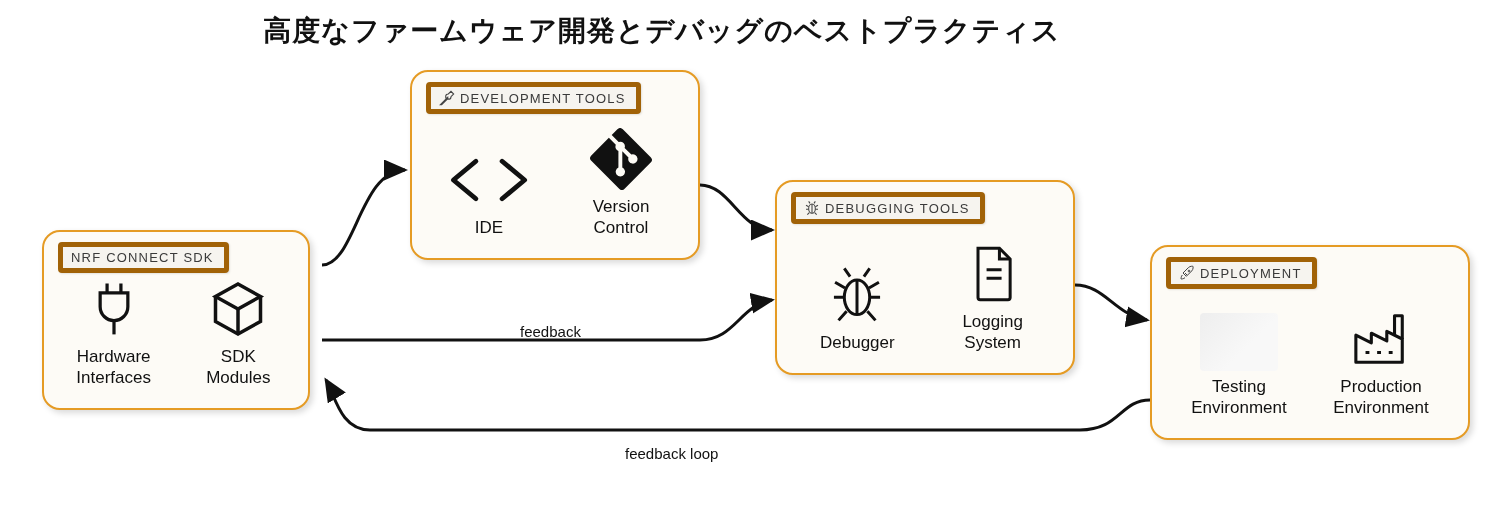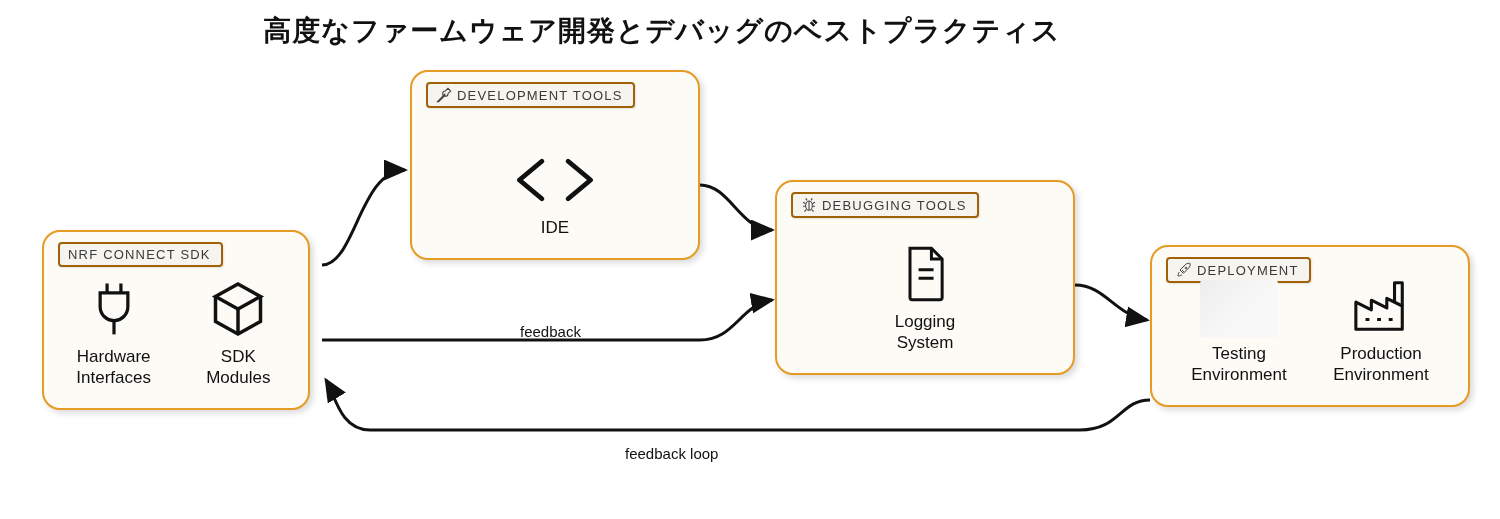--- a/index.html
+++ b/index.html
@@ -27,21 +27,21 @@
     background: #fdfbf6;
     border: 2px solid #e59b24;
     border-radius: 18px;
     box-shadow: 3px 3px 6px rgba(0,0,0,0.15);
   }
   .tag {
     position: absolute;
     top: 10px;
     left: 14px;
     background: #f6f4ef;
-    border: 2px solid #a16207;
+    border: 5px solid #a16207;
     border-radius: 4px;
     padding: 3px 10px 3px 8px;
     font-size: 13px;
     letter-spacing: 1.2px;
     color: #3a3a3a;
     display: flex;
     align-items: center;
     gap: 5px;
     box-shadow: 1px 1px 2px rgba(0,0,0,0.1);
   }
@@ -78,21 +78,21 @@
   .edge-label {
     position: absolute;
     font-size: 15px;
     color: #111;
   }
 
   
   #card-sdk    { left: 42px;  top: 230px; width: 268px; height: 180px; }
   #card-dev    { left: 410px; top: 70px;  width: 290px; height: 190px; }
   #card-debug  { left: 775px; top: 180px; width: 300px; height: 195px; padding-left: 11px; }
-  #card-deploy { left: 1150px;top: 245px; width: 320px; height: 162px; }
+  #card-deploy { left: 1150px;top: 245px; width: 320px; height: 195px; }
 </style>
 </head>
 <body>
 
 <div class="title">高度なファームウェア開発とデバッグのベストプラクティス</div>
 
 <div id="card-sdk" class="card">
   <div class="tag">
     <span>NRF CONNECT SDK</span>
   </div>
@@ -129,33 +129,54 @@
   </div>
   <div class="items">
     <div class="item">
       <div class="iconbox">
         <svg width="90" height="56" viewBox="0 0 48 28" fill="none" stroke="#111" stroke-width="2.6" stroke-linecap="round" stroke-linejoin="round">
           <path d="M17 4 L5 14 L17 24"></path>
           <path d="M31 4 L43 14 L31 24"></path>
         </svg>
       </div>
       <div class="label">IDE</div>
+    </div>
+    <div class="item">
+      <div class="iconbox">
+        <svg width="62" height="62" viewBox="0 0 24 24">
+          <path fill="#111" d="M23.5 11.3 12.7 0.5a1.5 1.5 0 0 0-2.1 0L8.4 2.7l2.7 2.7a1.8 1.8 0 0 1 2.3 2.3l2.6 2.6a1.8 1.8 0 1 1-1.1 1.1l-2.4-2.4v6.3a1.8 1.8 0 1 1-1.5 0V8.9a1.8 1.8 0 0 1-1-2.4L7.3 3.8 0.5 10.6a1.5 1.5 0 0 0 0 2.1l10.8 10.8a1.5 1.5 0 0 0 2.1 0l10.1-10.1a1.5 1.5 0 0 0 0-2.1z"></path>
+        </svg>
+      </div>
+      <div class="label">Version<br>Control</div>
     </div>
   </div>
 </div>
 
 <div id="card-debug" class="card">
   <div class="tag">
     <svg viewBox="0 0 24 24" fill="none" stroke="#444" stroke-width="1.6">
       <ellipse cx="12" cy="13" rx="5" ry="7"></ellipse>
       <path d="M12 6 V20 M7 10 L3 8 M17 10 L21 8 M7 14 H3 M17 14 H21 M8 19 L5 22 M16 19 L19 22 M9 5 L7 2 M15 5 L17 2"></path>
     </svg>
     <span>DEBUGGING TOOLS</span>
   </div>
   <div class="items">
+    <div class="item">
+      <div class="iconbox">
+        <svg width="56" height="60" viewBox="0 0 24 26" fill="none" stroke="#111" stroke-width="1.3">
+          <ellipse cx="12" cy="14" rx="5.5" ry="7.5"></ellipse>
+          <path d="M12 6.5 V21.5"></path>
+          <path d="M6.8 10 L2.5 7.5 M17.2 10 L21.5 7.5"></path>
+          <path d="M6.5 14 H2 M17.5 14 H22"></path>
+          <path d="M7.5 20 L4 24 M16.5 20 L20 24"></path>
+          <path d="M9 5 L6.5 1.5 M15 5 L17.5 1.5"></path>
+        </svg>
+      </div>
+      <div class="label">Debugger</div>
+    </div>
     <div class="item">
       <div class="iconbox">
         <svg width="52" height="60" viewBox="0 0 24 28" fill="none" stroke="#111" stroke-width="1.4">
           <path d="M5 2 H15 L20 7 V25 A1 1 0 0 1 19 26 H6 A1 1 0 0 1 5 25 Z"></path>
           <path d="M15 2 V7 H20"></path>
           <path d="M9 12 H16 M9 16 H16"></path>
         </svg>
       </div>
       <div class="label">Logging<br>System</div>
     </div>

